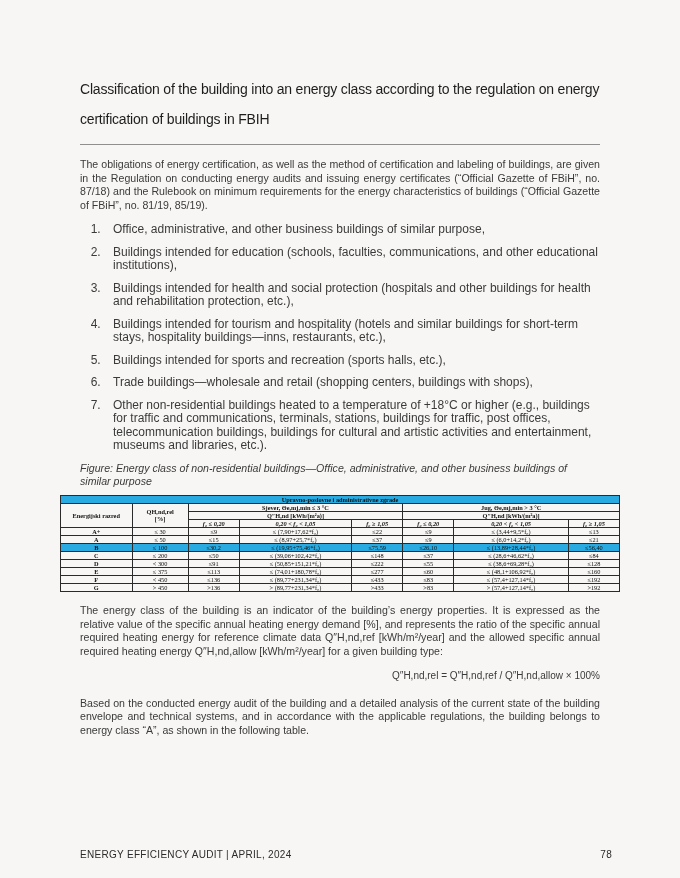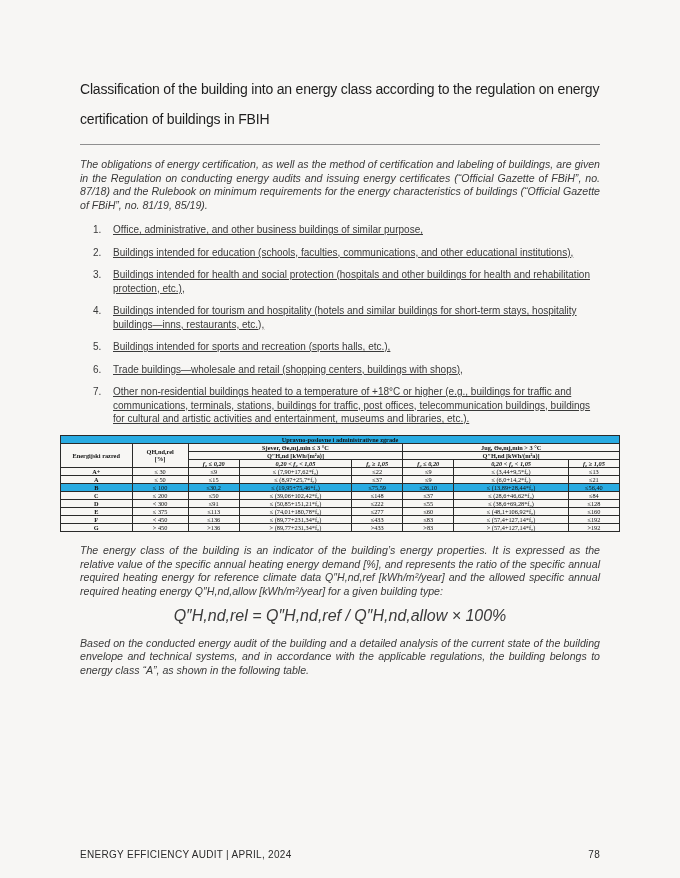--- a/index.html
+++ b/index.html
@@ -11,46 +11,46 @@
     position:relative;
     overflow:hidden;
     box-sizing:border-box;
   }
   .content{padding:74px 80px 0 80px;}
   .title{
     font-size:14px;line-height:30px;font-weight:500;
     color:#1d1d1d;letter-spacing:-0.2px;margin:0 0 10px 0;
   }
   .rule{border:none;border-top:1px solid #8f8f8f;margin:0 0 13px 0;}
-  p{font-size:10.6px;line-height:13.5px;text-align:justify;margin:0 0 11px 0;color:#3a3a3a;font-style:italic;}
+  p{font-size:10.6px;line-height:13.5px;text-align:justify;margin:0 0 11px 0;color:#3a3a3a;}
   ol{margin:2px 0 2px 0;padding-left:24px;}
   ol li{
-    font-size:10px;line-height:13.5px;margin-bottom:9px;
-    padding-left:9px;color:#3a3a3a;text-decoration:underline;
+    font-size:12px;line-height:13.5px;margin-bottom:9px;
+    padding-left:9px;color:#3a3a3a;
   }
   .caption{font-style:italic;text-align:left;margin-bottom:6px;}
   
   table.energy{
     width:560px;margin-left:-20px;border-collapse:collapse;table-layout:fixed;
     font-family:"Liberation Serif", serif;font-size:6.3px;color:#111;
     margin-bottom:12px;
   }
   table.energy th, table.energy td{
     border:0.8px solid #2a2a2a;padding:0 1px;text-align:center;
     line-height:1.12;overflow:hidden;white-space:nowrap;
   }
   table.energy th{font-weight:bold;}
   .cyan{background:#29abe2;}
   .fhdr{font-style:italic;}
   td.cls{font-weight:bold;}
   tr.hl td{background:#29abe2;}
   tr.datarow td{height:6.8px;}
-  .formula{font-size:16px;text-align:center;margin:4px 0 14px 0;color:#3a3a3a;}
+  .formula{font-size:10px;text-align:right;margin:4px 0 14px 0;color:#3a3a3a;}
   .footer{
-    position:absolute;left:80px;right:80px;bottom:18px;
+    position:absolute;left:80px;right:68px;bottom:18px;
     display:flex;justify-content:space-between;align-items:baseline;
     font-size:10px;color:#2b2b2b;letter-spacing:0.3px;
   }
 </style>
 </head>
 <body>
 
 <div class="page">
   <div class="content">
 
@@ -63,20 +63,21 @@
         <li>Office, administrative, and other business buildings of similar purpose,</li>
         <li>Buildings intended for education (schools, faculties, communications, and other educational institutions),</li>
         <li>Buildings intended for health and social protection (hospitals and other buildings for health and rehabilitation protection, etc.),</li>
         <li>Buildings intended for tourism and hospitality (hotels and similar buildings for short-term stays, hospitality buildings—inns, restaurants, etc.),</li>
         <li>Buildings intended for sports and recreation (sports halls, etc.),</li>
         <li>Trade buildings—wholesale and retail (shopping centers, buildings with shops),</li>
         <li>Other non-residential buildings heated to a temperature of +18°C or higher (e.g., buildings for traffic and communications, terminals, stations, buildings for traffic, post offices, telecommunication buildings, buildings for cultural and artistic activities and entertainment, museums and libraries, etc.).</li>
       </ol>
 
 
+    <p class="caption">Figure: Energy class of non-residential buildings—Office, administrative, and other business buildings of similar purpose</p>
 
     <table class="energy">
       <colgroup>
         <col style="width:70px">
           <col style="width:55px">
         <col style="width:50px">
           <col style="width:110px">
           <col style="width:50px">
         <col style="width:50px">
           <col style="width:112px">

